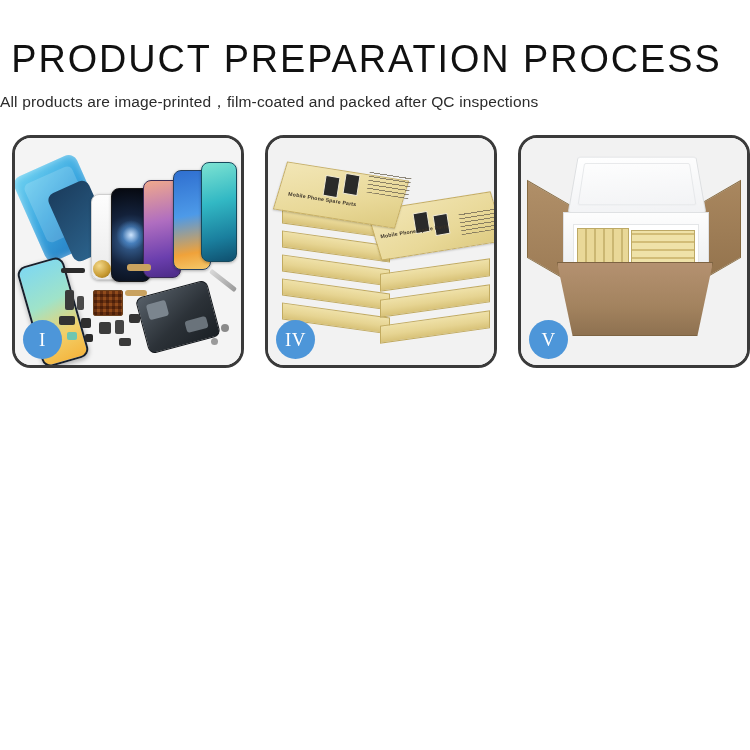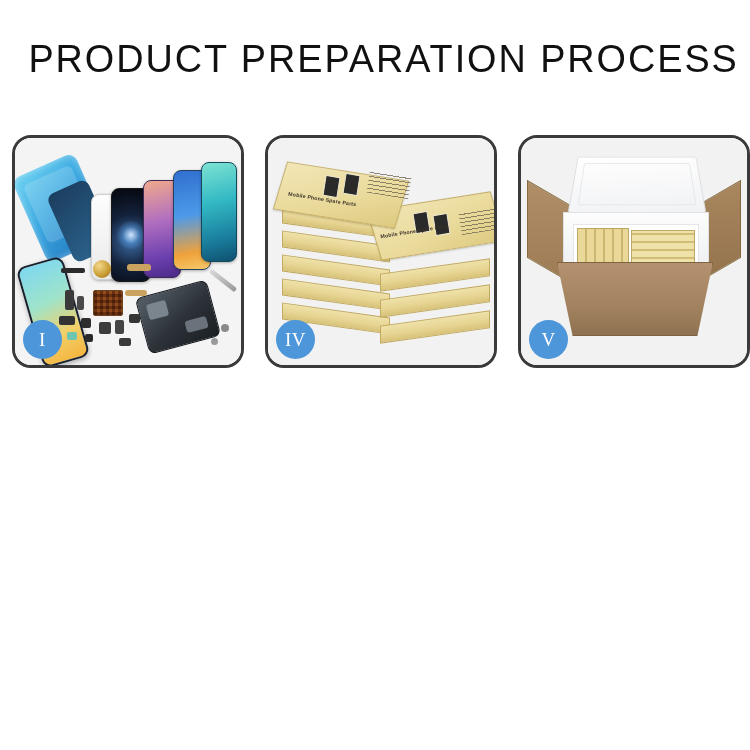--- a/index.html
+++ b/index.html
@@ -13,21 +13,21 @@
   }
 
   .page {
     position: relative;
     width: 750px;
     height: 750px;
     background: #ffffff;
   }
 
   
-  .header { text-align: right; padding-top: 38px; }
+  .header { text-align: left; padding-top: 38px; }
 
   .title {
     font-family: "Liberation Sans", sans-serif;
     font-size: 39px;
     font-weight: 400;
     color: #111111;
     letter-spacing: 2.0px;
     line-height: 1.1;
     transform: scaleX(0.97);
   }
@@ -407,20 +407,21 @@
     background:rgba(136,110,76,.75);
   }
 </style>
 </head>
 <body>
 
 <div class="page">
 
   <div class="header">
     <div class="title">PRODUCT PREPARATION PROCESS</div>
+    <div class="subtitle">All products are image-printed，film-coated and packed after QC inspections</div>
   </div>
 
   <div class="grid">
 
     <div class="panel">
       <div class="panel-inner p1">
         <div class="blue-film"></div>
         <div class="blue-film-2"></div>
 
         <div class="ph ph-glass"></div>

